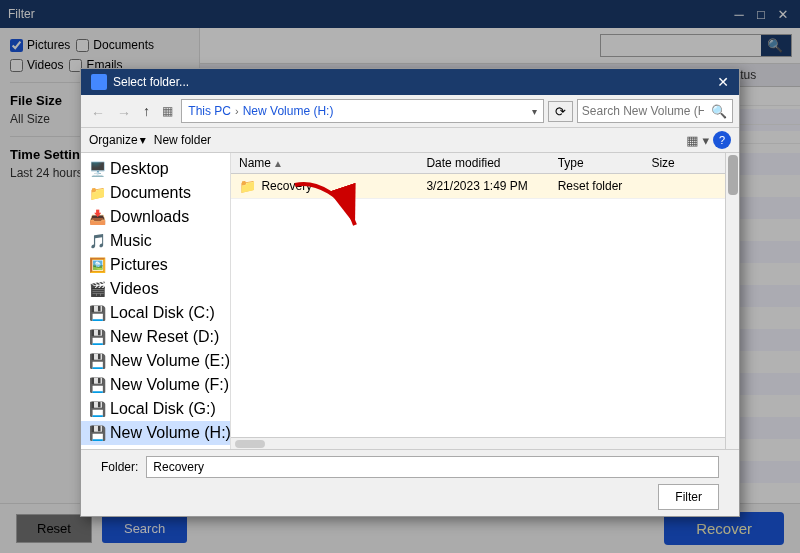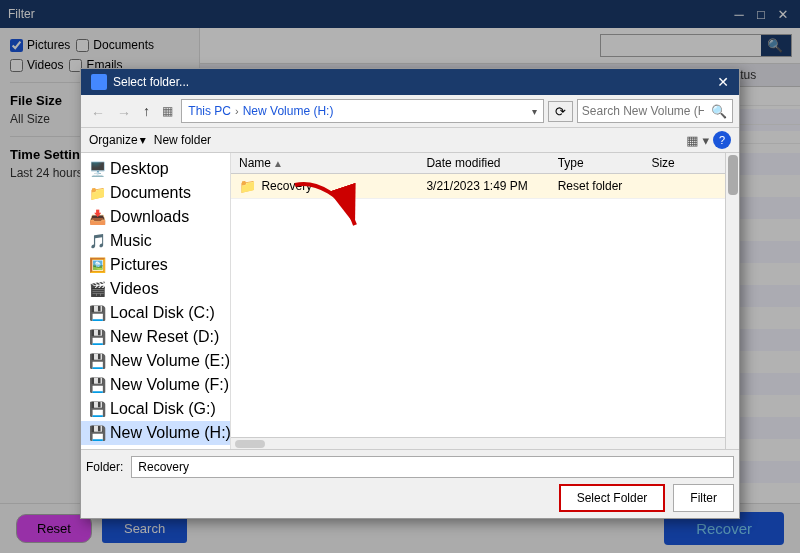--- a/index.html
+++ b/index.html
@@ -183,40 +183,40 @@
       padding: 8px 16px;
       background: #f5f5f5;
       border-top: 1px solid #ddd;
       flex-shrink: 0;
     }
     .bottom-left {
       display: flex;
       gap: 10px;
     }
     .btn-reset {
-      background: #d946ef;
+      background: #737373;
       border: 1px solid #aaa;
       padding: 6px 20px;
-      border-radius: 10px;
+      border-radius: 0;
       cursor: pointer;
       font-size: 13px;
     }
     .btn-apply {
       background: #1a56db;
       border: none;
       color: white;
       padding: 6px 22px;
       border-radius: 3px;
       cursor: pointer;
       font-size: 13px;
     }
     .btn-recover {
       background: #1a56db;
       border: none;
-      color: #7dd3fc;
+      color: #fef9c3;
       padding: 8px 32px;
       border-radius: 4px;
       cursor: pointer;
       font-size: 15px;
       font-weight: 500;
     }
 
     
     .modal-overlay {
       position: absolute;
@@ -456,21 +456,21 @@
       top: 175px;
       left: 285px;
       z-index: 200;
       pointer-events: none;
     }
 
     
     .modal-bottom {
       background: #f0f0f0;
       border-top: 1px solid #ccc;
-      padding: 6px 5px;
+      padding: 6px 20px;
       display: flex;
       flex-direction: column;
       gap: 6px;
     }
     .folder-row {
       display: flex;
       align-items: center;
       gap: 8px;
       font-size: 12px;
     }
@@ -792,21 +792,20 @@
           <div class="vscroll-thumb"></div>
         </div>
       </div>
 
       <div class="modal-bottom">
         <div class="folder-row">
           <span class="folder-label">Folder:</span>
           <input type="text" class="folder-input" value="Recovery" style="">
         </div>
         <div class="modal-action-row">
-          <button class="btn-select-folder">Select Folder</button>
           <button class="btn-modal-cancel">Filter</button>
         </div>
       </div>
 
     </div>
 
     <div class="red-arrow">
       <svg width="80" height="60" viewBox="0 0 80 60" xmlns="http://www.w3.org/2000/svg">
         <defs>
           <marker id="arrowhead" markerWidth="10" markerHeight="7" refX="10" refY="3.5" orient="auto">

